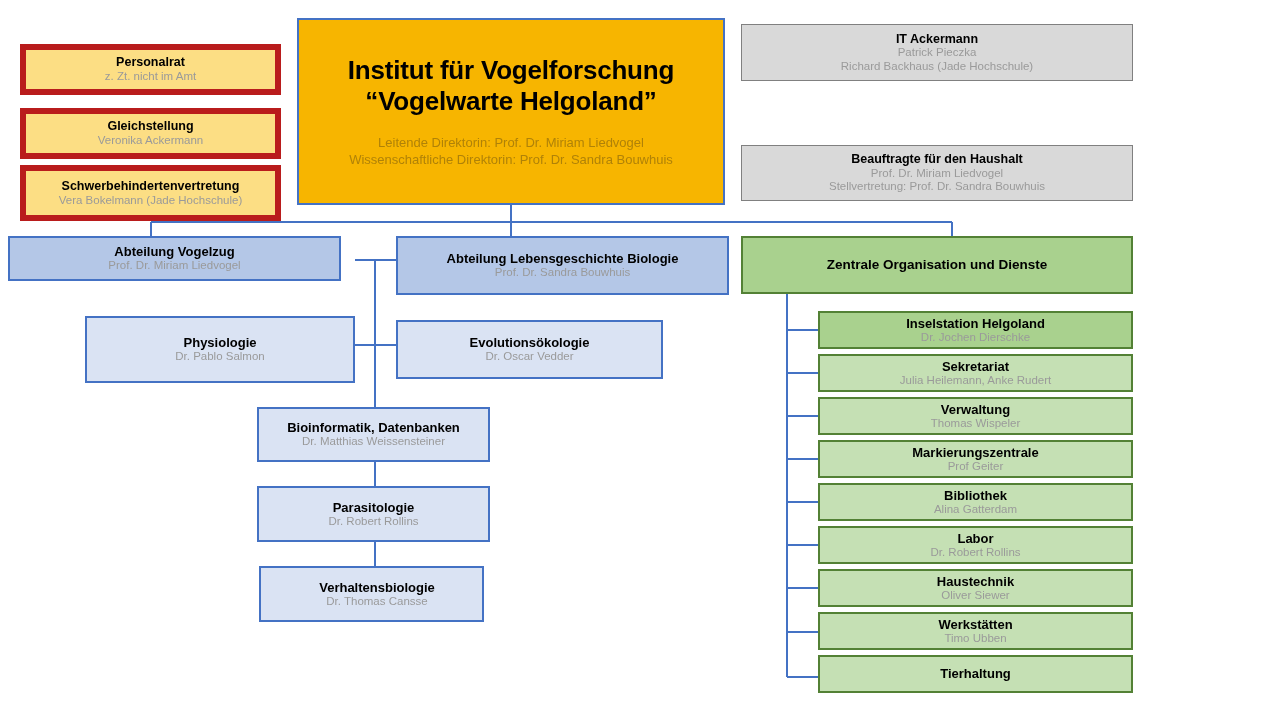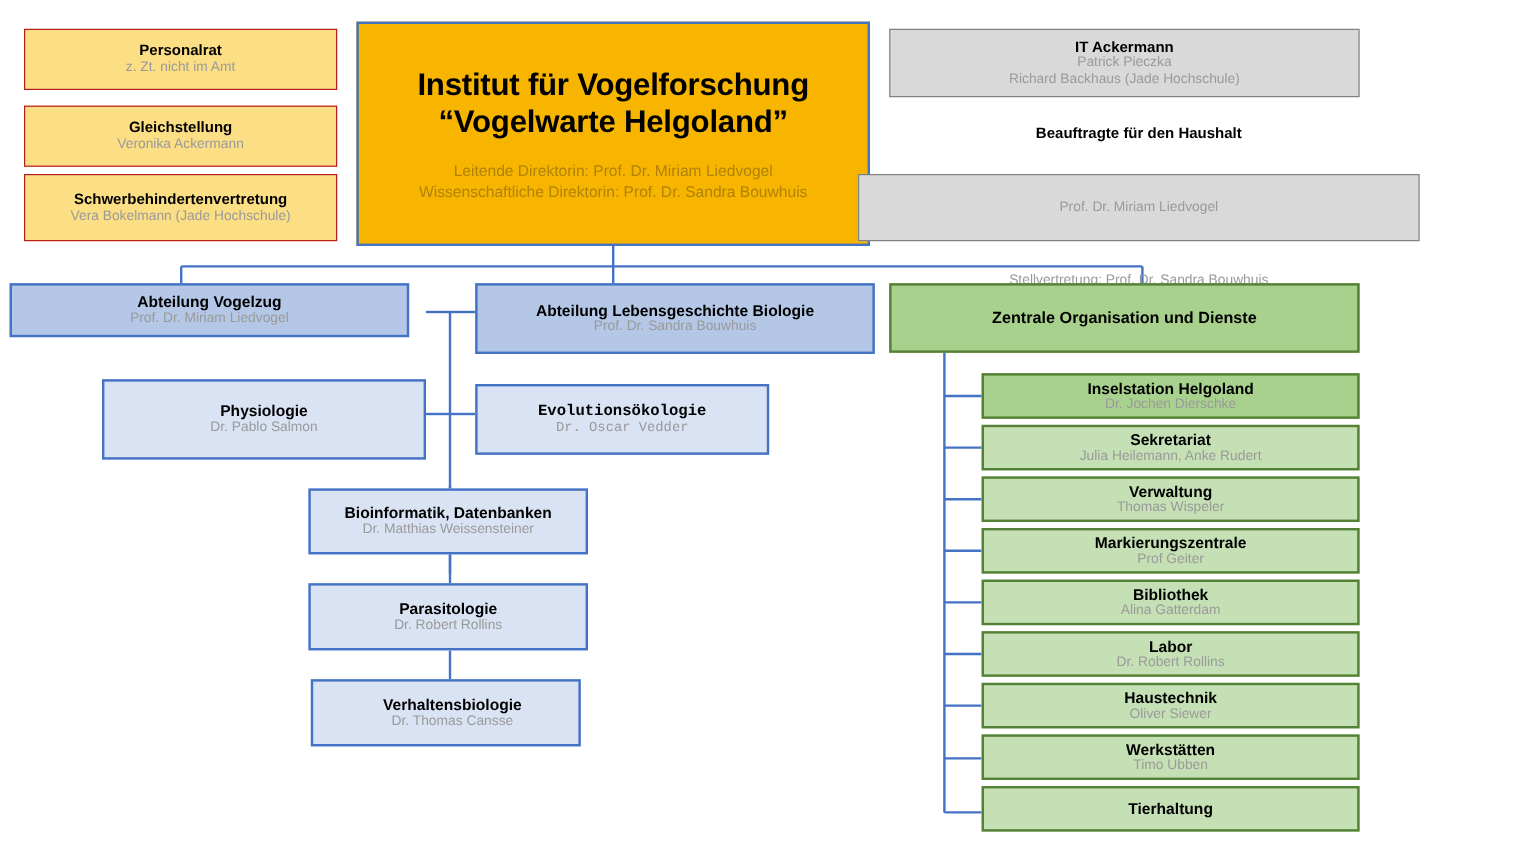--- a/index.html
+++ b/index.html
@@ -49,21 +49,22 @@
   .node .sub {
     color: #9a9a9a;
     display: block;
     font-weight: normal;
   }
   .node .sub:empty { display: none; }
 
   
   .yellow {
     background: #fcde84;
-    border: 1px solid #b91c1c;
+    border: 6px solid #b91c1c;
+    margin-top: 20px;
   }
   .yellow .title { font-size: 12.5px; }
   .yellow .sub   { font-size: 11.5px; }
 
   .orange {
     background: #f7b500;
     border: 2px solid #4472c4;
   }
   .orange .title {
     font-size: 26px;
@@ -183,42 +184,42 @@
     <span class="sub" style="margin-top:0;">Wissenschaftliche Direktorin: Prof. Dr. Sandra Bouwhuis</span>
   </div>
 
   <div class="node gray" style="left:741px; top:24px; width:392px; height:57px;">
     <span class="title">IT Ackermann</span>
     <span class="sub">Patrick Pieczka</span>
     <span class="sub">Richard Backhaus (Jade Hochschule)</span>
   </div>
 
 
-  <div class="node gray" style="left:715px; top:145px; width:468px; height:56px;gap:48px;">
+  <div class="node gray" style="left:741px; top:145px; width:392px; height:56px;">
     <span class="title">Beauftragte für den Haushalt</span>
     <span class="sub">Prof. Dr. Miriam Liedvogel</span>
     <span class="sub">Stellvertretung: Prof. Dr. Sandra Bouwhuis</span>
   </div>
 
   <div class="node blue-dark" style="left:8px; top:236px; width:333px; height:45px;">
     <span class="title">Abteilung Vogelzug</span>
     <span class="sub">Prof. Dr. Miriam Liedvogel</span>
   </div>
 
   <div class="node blue-dark" style="left:396px; top:236px; width:333px; height:59px;">
     <span class="title">Abteilung Lebensgeschichte Biologie</span>
     <span class="sub">Prof. Dr. Sandra Bouwhuis</span>
   </div>
 
   <div class="node blue-light" style="left:85px; top:316px; width:270px; height:67px;">
     <span class="title">Physiologie</span>
     <span class="sub">Dr. Pablo Salmon</span>
   </div>
 
-  <div class="node blue-light" style="left:396px; top:320px; width:245px; height:59px;font-family:Liberation Mono, monospace;">
+  <div class="node blue-light" style="left:396px; top:320px; width:267px; height:59px;">
     <span class="title">Evolutionsökologie</span>
     <span class="sub">Dr. Oscar Vedder</span>
   </div>
 
   <div class="node blue-light" style="left:257px; top:407px; width:233px; height:55px;">
     <span class="title">Bioinformatik, Datenbanken</span>
     <span class="sub">Dr. Matthias Weissensteiner</span>
   </div>
 
   <div class="node blue-light" style="left:257px; top:486px; width:233px; height:56px;">

